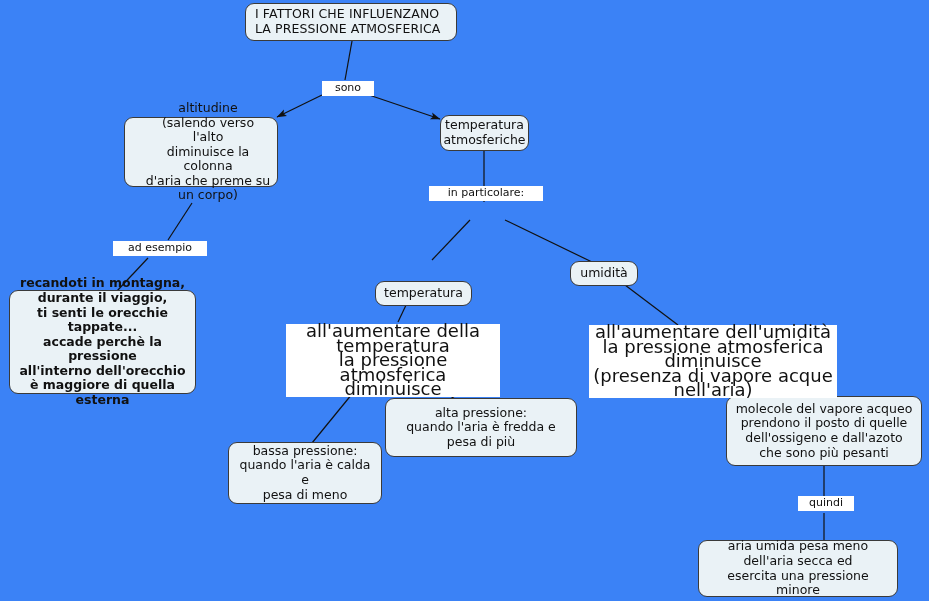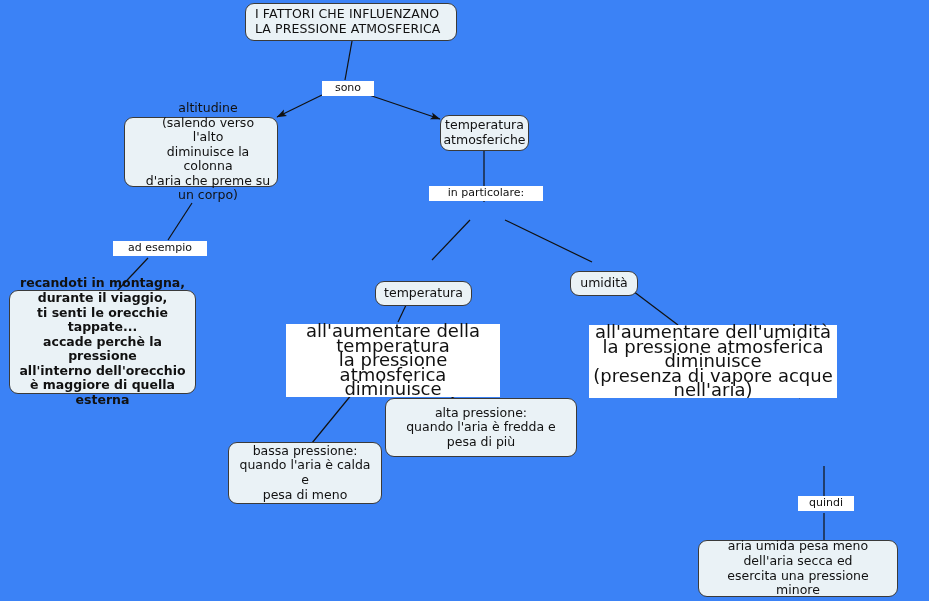--- a/index.html
+++ b/index.html
@@ -126,30 +126,34 @@
 
   <div class="node" style="left:9px; top:290px; width:187px; height:104px;font-weight:bold;">recandoti in montagna,
 durante il viaggio,
 ti senti le orecchie tappate...
 accade perchè la pressione
 all'interno dell'orecchio
 è maggiore di quella esterna</div>
 
   <div class="node" style="left:375px; top:259px; width:97px; height:25px;margin-top:22px;">temperatura</div>
 
-  <div class="node" style="left:570px; top:261px; width:68px; height:25px;margin-top:10px;">umidità</div>
+  <div class="node" style="left:570px; top:261px; width:68px; height:25px;">umidità</div>
 
   <div class="node" style="left:385px; top:398px; width:192px; height:59px;">alta pressione:
 quando l'aria è fredda e
 pesa di più</div>
 
   <div class="node" style="left:228px; top:442px; width:154px; height:62px;">bassa pressione:
 quando l'aria è calda e
 pesa di meno</div>
 
+  <div class="node" style="left:726px; top:396px; width:196px; height:70px;">molecole del vapore acqueo
+prendono il posto di quelle
+dell'ossigeno e dall'azoto
+che sono più pesanti</div>
 
   <div class="node" style="left:698px; top:540px; width:200px; height:57px;">aria umida pesa meno
 dell'aria secca ed
 esercita una pressione minore</div>
 
   <div class="link-label" style="left:322px; top:81px; width:48px;">sono</div>
 
   <div class="link-label" style="left:113px; top:241px; width:90px;">ad esempio</div>
 
   <div class="link-label" style="left:429px; top:186px; width:110px;text-align:center;">in particolare:</div>

